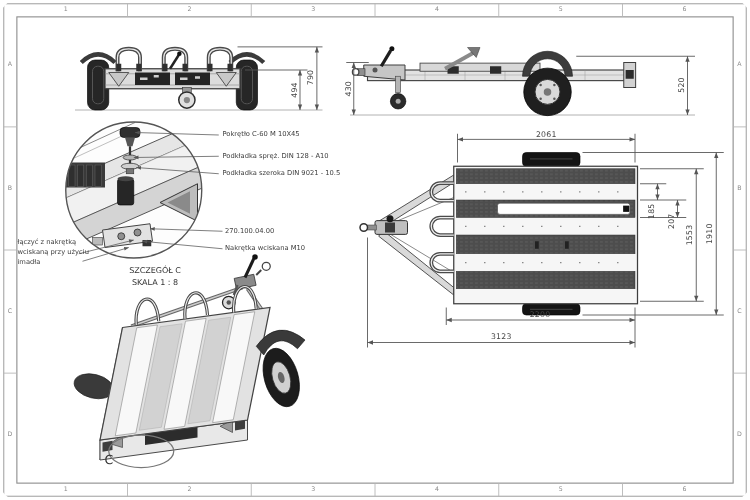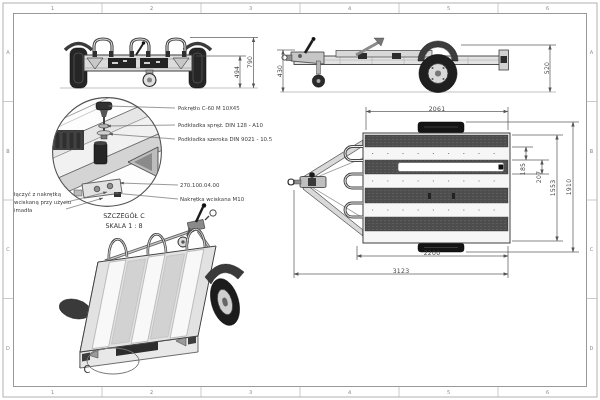--- a/index.html
+++ b/index.html
@@ -1,17 +1,17 @@
 <!DOCTYPE html>
 <html><head>
 <meta charset="utf-8">
 <style>
   html,body{margin:0;padding:0;background:#fff;}
   #sheet{position:relative;width:600px;height:400px;background:#fff;overflow:hidden;
-         font-family:"DejaVu Sans",sans-serif;}
+         font-family:"DejaVu Sans",sans-serif;border-radius:14px;}
   #artwork{position:absolute;left:0;top:0;}
   .h{position:absolute;transform:translate(-50%,-50%);white-space:nowrap;}
   .v{position:absolute;transform:translate(-50%,-50%) rotate(-90deg);white-space:nowrap;}
   .ann{position:absolute;transform:translateY(-50%);white-space:nowrap;font-size:5.4px;color:#3d3d3d;}
   .dim{font-size:6.2px;color:#474747;letter-spacing:.2px;}
   .ruler{font-size:5px;color:#8a8a8a;}
   .note{position:absolute;font-size:5.4px;color:#3d3d3d;line-height:1.5;white-space:pre-line;width:72px;}
   .dettitle{font-size:6.4px;color:#333;}
   .calloutC{font-size:10px;color:#333;}
 </style>

